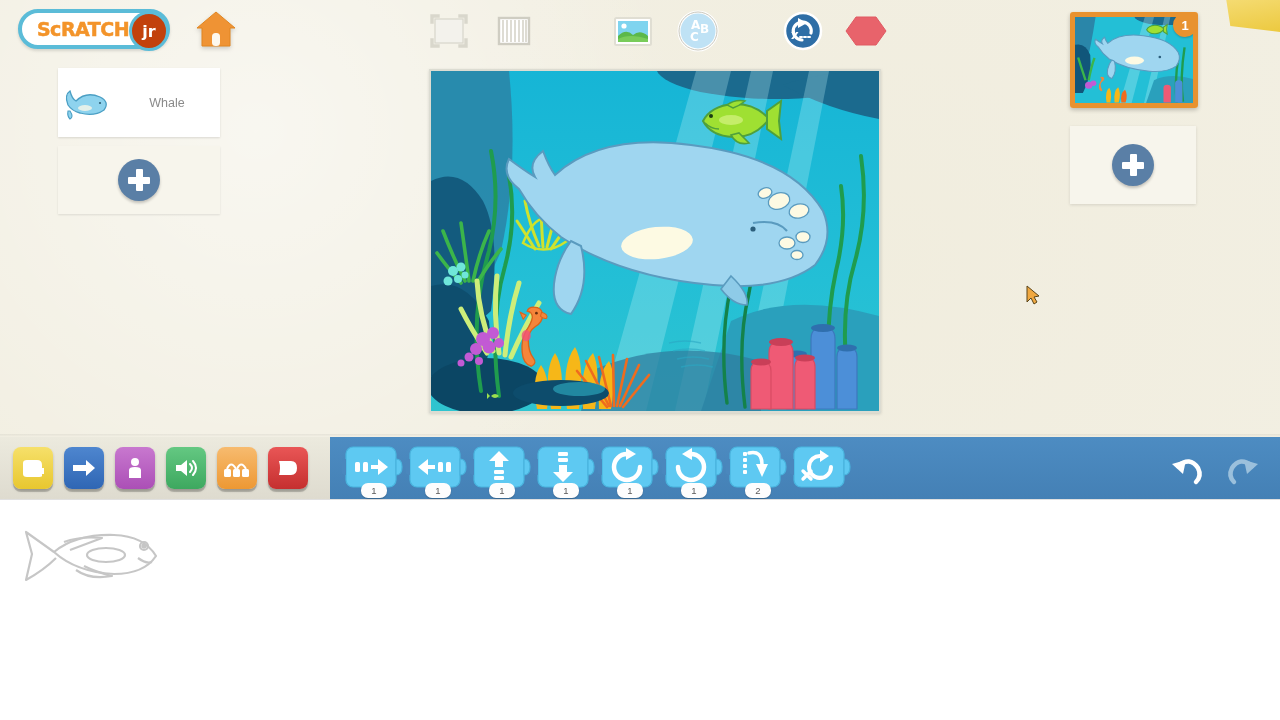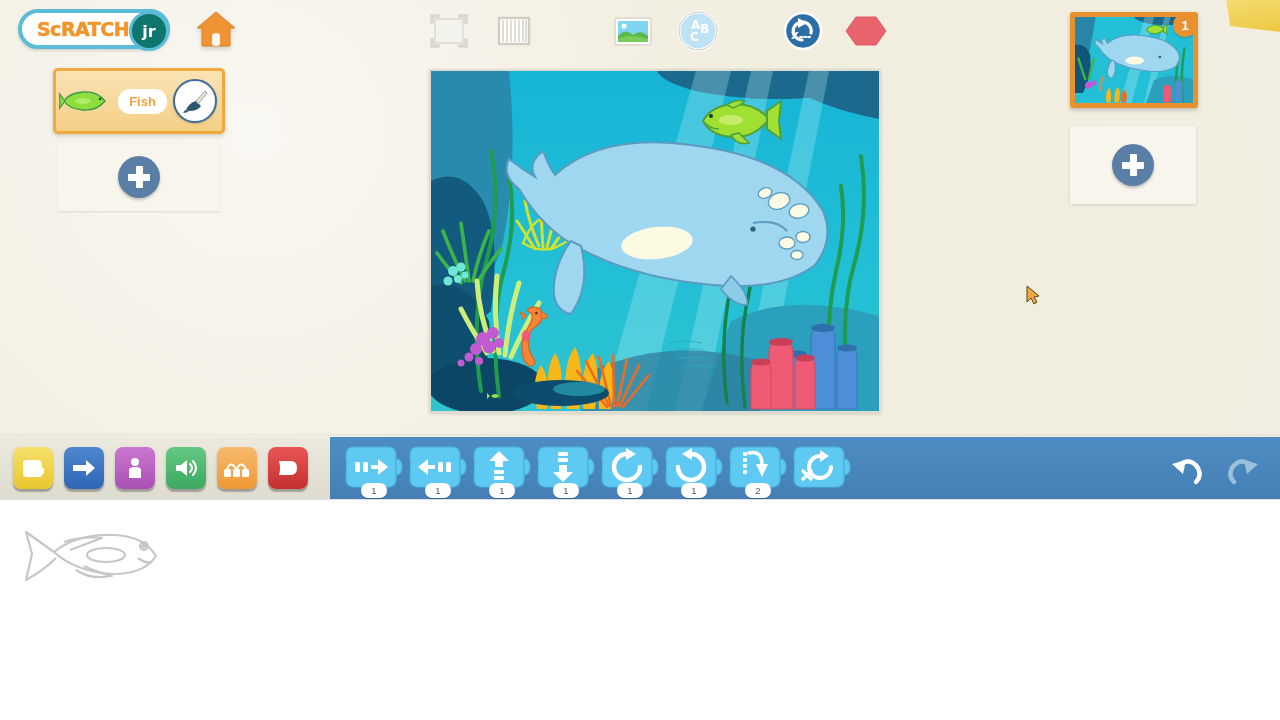--- a/index.html
+++ b/index.html
@@ -36,21 +36,21 @@
   #logo-text {
     font-family: "DejaVu Sans", sans-serif;
     font-weight: bold; font-size: 19px; letter-spacing: -0.5px;
     color: #f3942a;
     -webkit-text-stroke: 0.5px #f3942a;
     padding-right: 22px;
   }
   #logo-jr {
     position: absolute; right: -3px; top: -2px;
     width: 40px; height: 40px; border-radius: 50%;
-    background: #0f766e; border: 3px solid #5bbcd8;
+    background: #c2410c; border: 3px solid #5bbcd8;
     display: flex; align-items: center; justify-content: center;
     color: #ffffff; font-weight: bold; font-size: 16px;
     font-family: "DejaVu Sans", sans-serif;
   }
   #home-button { width: 44px; height: 40px; position: relative; cursor: pointer; }
   #home-button svg { filter: drop-shadow(0 2px 2px rgba(0,0,0,0.18)); }
 
   
   #top-toolbar { position: absolute; left: 425px; top: 8px; display: flex; align-items: center; }
   .tool-btn { cursor: pointer; display: flex; align-items: center; justify-content: center; }
@@ -263,39 +263,32 @@
 
     <div id="tool-stop" class="tool-btn">
       <svg width="46" height="44" viewBox="0 0 46 44">
         <path d="M13 8 L33 8 L43 22 L33 36 L13 36 L3 22 Z" fill="#e8636b" stroke="#e05a63" stroke-width="1"></path>
       </svg>
     </div>
   </div>
 
   <div id="sprite-panel">
 
-
-    <div class="sprite-row selected">
+    <div class="sprite-row">
       <div class="sprite-thumb">
-        <svg width="50" height="34" viewBox="0 0 50 34">
-          <path d="M46 17 Q38 7 24 8 Q10 9 5 17 Q10 25 24 26 Q38 27 46 17 Z" fill="#8ede3c" stroke="#3b9a4a" stroke-width="1.3"></path>
-          <path d="M6 17 L0 9 L1 17 L0 25 Z" fill="#8ede3c" stroke="#3b9a4a" stroke-width="1.2"></path>
-          <ellipse cx="24" cy="17" rx="8" ry="3" fill="#b6ed72" opacity="0.85"></ellipse>
-          <circle cx="41" cy="15" r="1.2" fill="#1e3d1e"></circle>
+        <svg width="52" height="40" viewBox="0 0 52 40">
+          <path d="M8 22 Q4 12 10 8 Q12 16 16 18 Q26 8 40 14 Q50 19 44 27 Q34 34 20 30 Q12 28 8 22 Z" fill="#8ed3ee" stroke="#4b9fc4" stroke-width="1.3"></path>
+          <path d="M10 28 Q14 34 10 36 Q7 33 8 28 Z" fill="#8ed3ee" stroke="#4b9fc4" stroke-width="1.1"></path>
+          <ellipse cx="25" cy="25" rx="7" ry="3" fill="#f9f7e8" opacity="0.8"></ellipse>
+          <circle cx="40" cy="20" r="1.1" fill="#2d5d73"></circle>
         </svg>
       </div>
-      <span class="sprite-label">Fish</span>
-      <div id="sprite-edit-btn">
-        <svg width="30" height="30" viewBox="0 0 30 30">
-          <path d="M6 24 Q9 17 16 15 L21 20 Q18 25 9 25 Z" fill="#2c5772"></path>
-          <path d="M16 15 L25 5 L27 7 L18 18 Z" fill="#e9e7dc" stroke="#9b9a90" stroke-width="1"></path>
-          <path d="M5 24 Q4 26 3 27 Q7 27 9 25 Z" fill="#2c5772"></path>
-        </svg>
-      </div>
-    </div>
+      <span class="sprite-label">Whale</span>
+    </div>
+
 
 
     <div id="add-sprite-row">
       <div class="plus-circle"></div>
     </div>
   </div>
 
   <div id="stage">
     <svg width="448" height="340" viewBox="0 0 448 340">
       <defs>

